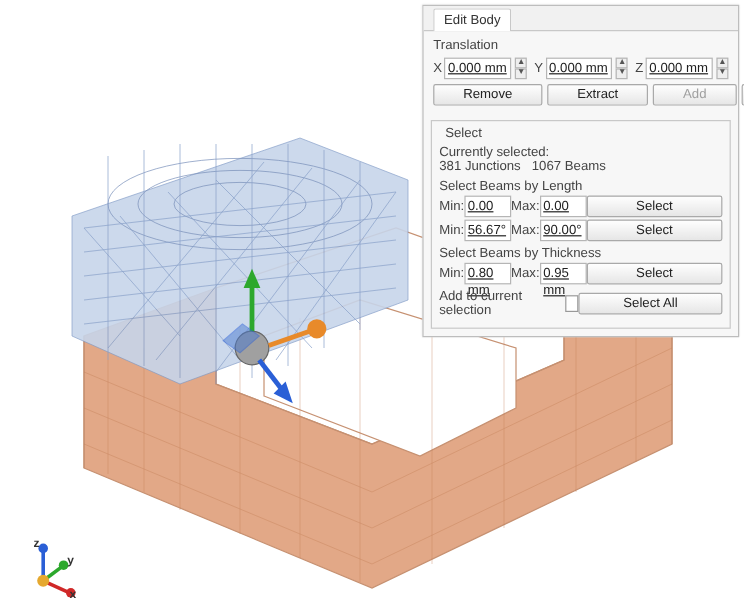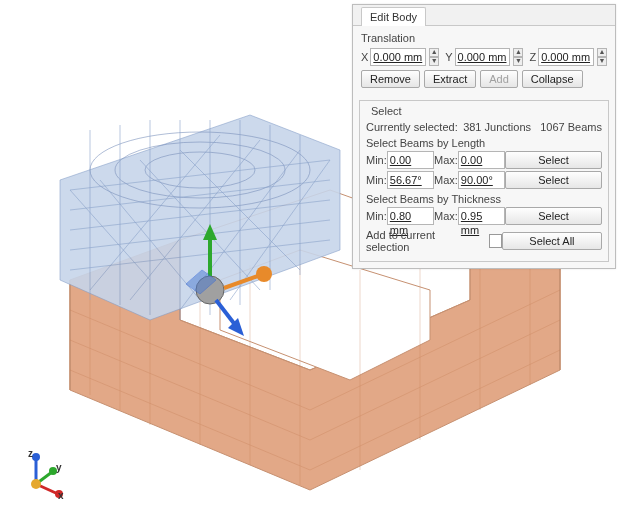--- a/index.html
+++ b/index.html
@@ -96,21 +96,21 @@
     font-size: 7px;
     text-align: center;
     border: 1px solid #b5b5b5;
     background: #eee;
     color: #555;
     cursor: pointer;
   }
   .btn {
     background: linear-gradient(#fefefe,#e6e6e6);
     border: 1px solid #a9a9a9;
-    padding: 2px 8px;
+    padding: 2px 24px;
     font-size: 11px;
     border-radius: 2px;
     color: #222;
     cursor: pointer;
     text-align: center;
   }
   .btn.disabled { color: #a0a0a0; }
   .group {
     border: 1px solid #c8c8c8;
     margin: 4px 6px 6px 6px;
@@ -142,20 +142,21 @@
     height: 12px;
     border: 1px solid #999;
     background: #fff;
     display: inline-block;
   }
   .stats {
     display: flex;
     justify-content: space-between;
     margin-bottom: 4px;
     color: #444;
+    flex-direction: column;
   }
 </style>
 </head>
 <body>
 
 <div class="canvas-area">
 
   <svg width="620" height="508" viewBox="0 0 620 508" style="position:absolute;left:0;top:0">
 
     <g opacity="0.75">

